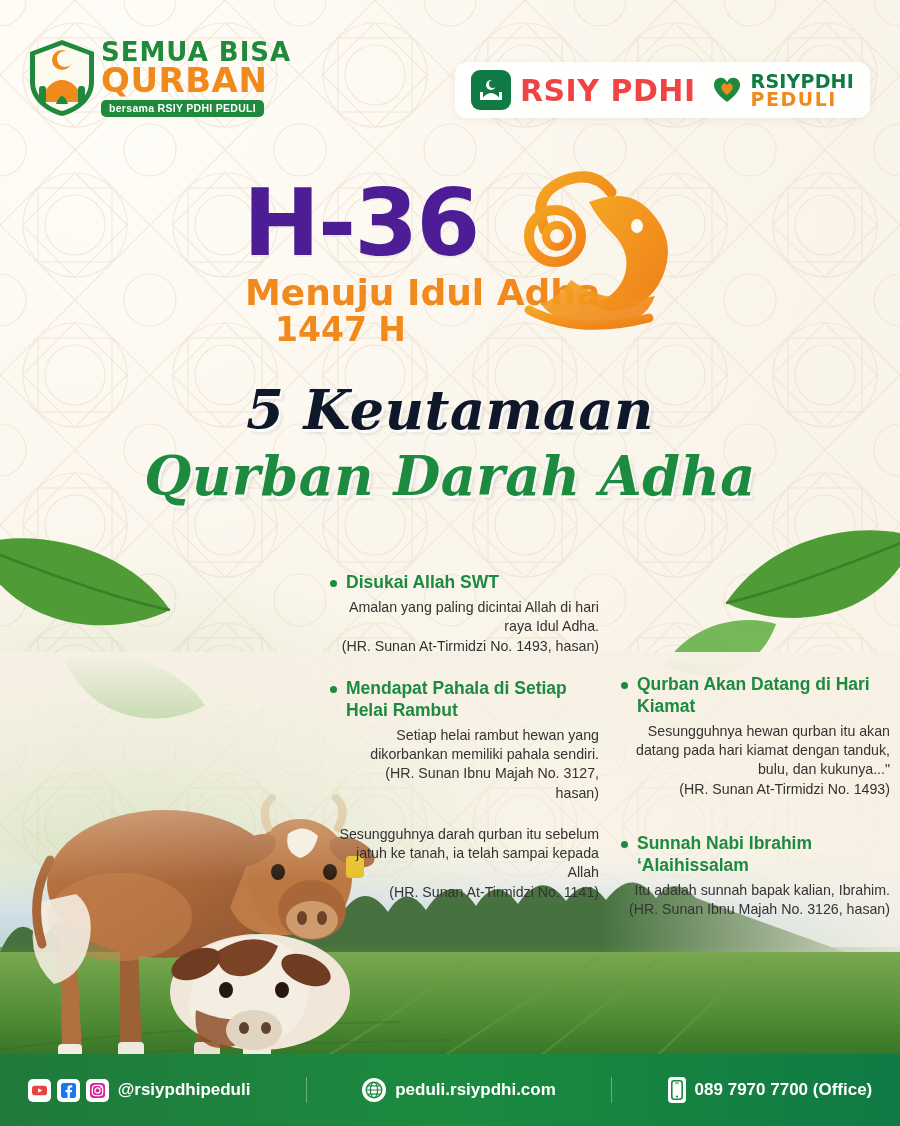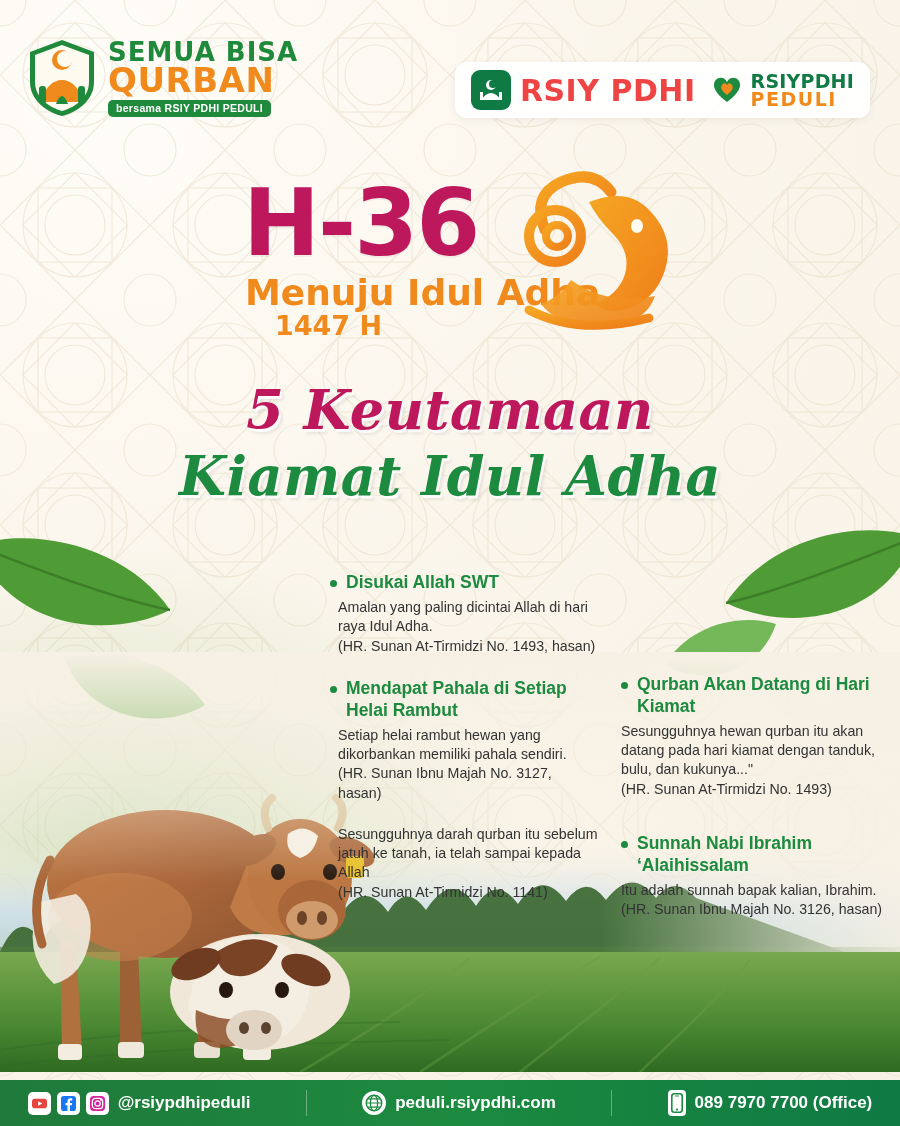--- a/index.html
+++ b/index.html
@@ -36,21 +36,21 @@
   
   .leaf { position: absolute; }
   .leaf svg { display:block; }
 
   
   .header {
     position: absolute; top: 0; left: 0; right: 0; height: 160px;
   }
   .brand-left {
     position: absolute; left: 26px; top: 38px;
-    display: flex; align-items: center; gap: 10px;
+    display: flex; align-items: center; gap: 3px;
   }
   .mosque-badge {
     width: 72px; height: 80px; position: relative;
   }
   .brand-text { line-height: 1; }
   .brand-l1 {
     font-size: 26px; font-weight: 700; letter-spacing: 1px;
     color: #1f8a3b;
     font-family: "DejaVu Sans", sans-serif;
   }
@@ -97,49 +97,49 @@
   }
 
   
   .countdown {
     position: absolute; left: 0; right: 0; top: 178px; height: 200px;
   }
   .cd-inner {
     position: relative; width: 430px; margin: 0 auto;
   }
   .cd-h {
-    font-size: 92px; font-weight: 800; color: #be185d;
+    font-size: 92px; font-weight: 800; color: #4c1d95;
     font-family: "DejaVu Sans", sans-serif;
     letter-spacing: -2px;
     text-align: left; padding-left: 8px;
     line-height: 1;
     text-shadow: 0 2px 0 rgba(0,0,0,.05);
   }
   .cd-sub1 {
     font-size: 36px; font-weight: 800; color: #f08a1d;
     font-family: "DejaVu Sans", sans-serif;
     margin-top: 2px; padding-left: 10px;
   }
   .cd-sub2 {
-    font-size: 27px; font-weight: 800; color: #f08a1d;
+    font-size: 33px; font-weight: 800; color: #f08a1d;
     font-family: "DejaVu Sans", sans-serif;
     padding-left: 40px; margin-top: -3px;
   }
   .goat {
     position: absolute; right: -36px; top: -18px;
   }
 
   
   .title-block {
     position: absolute; left: 0; right: 0; top: 378px; text-align: center;
   }
   .title-1 {
     font-family: "DejaVu Serif", serif;
     font-size: 54px; font-weight: 700; font-style: italic;
-    color: #be185d;
+    color: #0f172a;
     text-shadow: 2px 3px 0 rgba(255,255,255,.85), 4px 5px 3px rgba(0,0,0,.08);
     letter-spacing: .5px;
   }
   .title-2 {
     font-family: "DejaVu Serif", serif;
     font-size: 54px; font-weight: 700; font-style: italic;
     color: #1c8a3f;
     text-shadow: 2px 3px 0 rgba(255,255,255,.85), 4px 5px 3px rgba(0,0,0,.08);
     margin-top: 2px;
     letter-spacing: .5px;
@@ -162,34 +162,34 @@
     width: 7px; height: 7px; border-radius: 50%;
     background: #1c8a3f; margin-top: 8px; flex: none;
   }
   .item-title {
     font-size: 17.5px; font-weight: 700; color: #1c8a3f;
     line-height: 1.25;
     font-family: "Liberation Sans", sans-serif;
   }
   .item-body {
     font-size: 14.2px; color: #333; line-height: 1.36;
-    margin-top: 4px; padding-left: 0;
+    margin-top: 4px; padding-left: 0; text-align: right;
   }
   .col-left .item-body { padding-left: 8px; }
   .col-right .item-body { padding-left: 0px; }
 
   
   .photo-wrap {
     position: absolute; left: 0; bottom: 54px; width: 900px; height: 420px;
     overflow: hidden;
   }
 
   
   .footer {
-    position: absolute; left: 0; right: 0; bottom: 0; height: 46px;
+    position: absolute; left: 0; right: 0; bottom: 0; height: 72px;
     background: linear-gradient(90deg, #1f7a3b 0%, #1c8a3f 50%, #0f7a44 100%);
     display: flex; align-items: center; justify-content: space-around;
     color: #fff;
   }
   .f-item { display: flex; align-items: center; gap: 9px; font-size: 17px; font-weight: 700; }
   .f-socials { display: flex; align-items: center; gap: 6px; }
   .sicon {
     width: 23px; height: 23px; border-radius: 5px; background: #fff;
     display: flex; align-items: center; justify-content: center;
   }
@@ -441,21 +441,21 @@
 
         <path d="M60 120 q36 26 84 16 q-10 30 -54 30 q-44 0 -60 -22 q18 -6 30 -24 Z" fill="url(#gg)" opacity=".92"></path>
         <path d="M18 150 q50 26 120 8" stroke="url(#gg)" stroke-width="9" fill="none" stroke-linecap="round"></path>
       </svg>
     </div>
   </div>
 </div>
 
 <div class="title-block">
   <div class="title-1">5 Keutamaan</div>
-  <div class="title-2">Kiamat Idul Adha</div>
+  <div class="title-2">Qurban Darah Adha</div>
 </div>
 
 <div class="content">
 
   <div class="col col-left">
 
     <div class="item">
       <div class="item-head">
         <span class="bullet"></span>
         <span class="item-title">Disukai Allah SWT</span>

